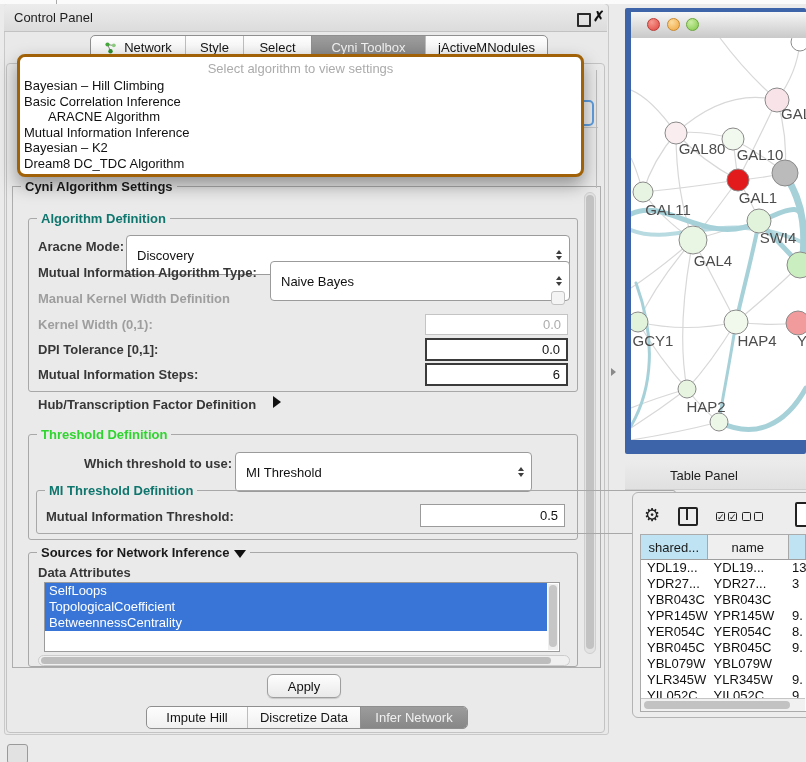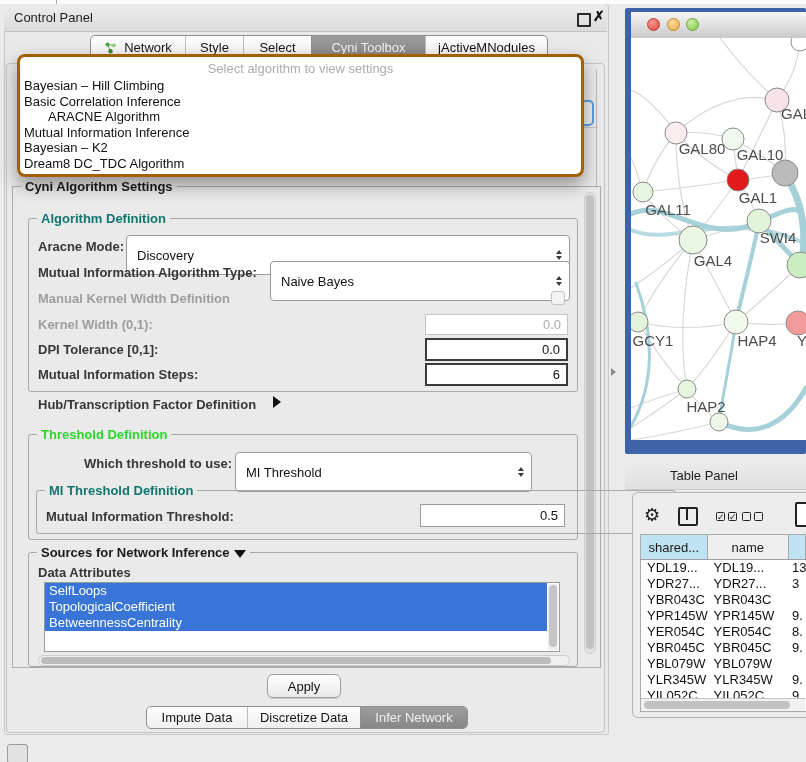--- a/index.html
+++ b/index.html
@@ -260,21 +260,21 @@
       <i></i>
     </div>
 </div>
 <div class="hscroll" style="left:38px;top:655px;width:532px;">
     <i style="width:510px;"></i>
   </div>
 
 <div class="abs apply-btn">Apply</div>
 <div class="abs seg bottom-tabs">
   <div style="width:100px">
-      <span>Impute Data</span>
+      <span>Impute Hill</span>
     </div>
   <div style="width:113px">
       <span>Discretize Data</span>
     </div>
   <div style="width:107px" class="sel">
       <span>Infer Network</span>
     </div>
 </div>
 
 <div class="abs divider-arrow"></div>

